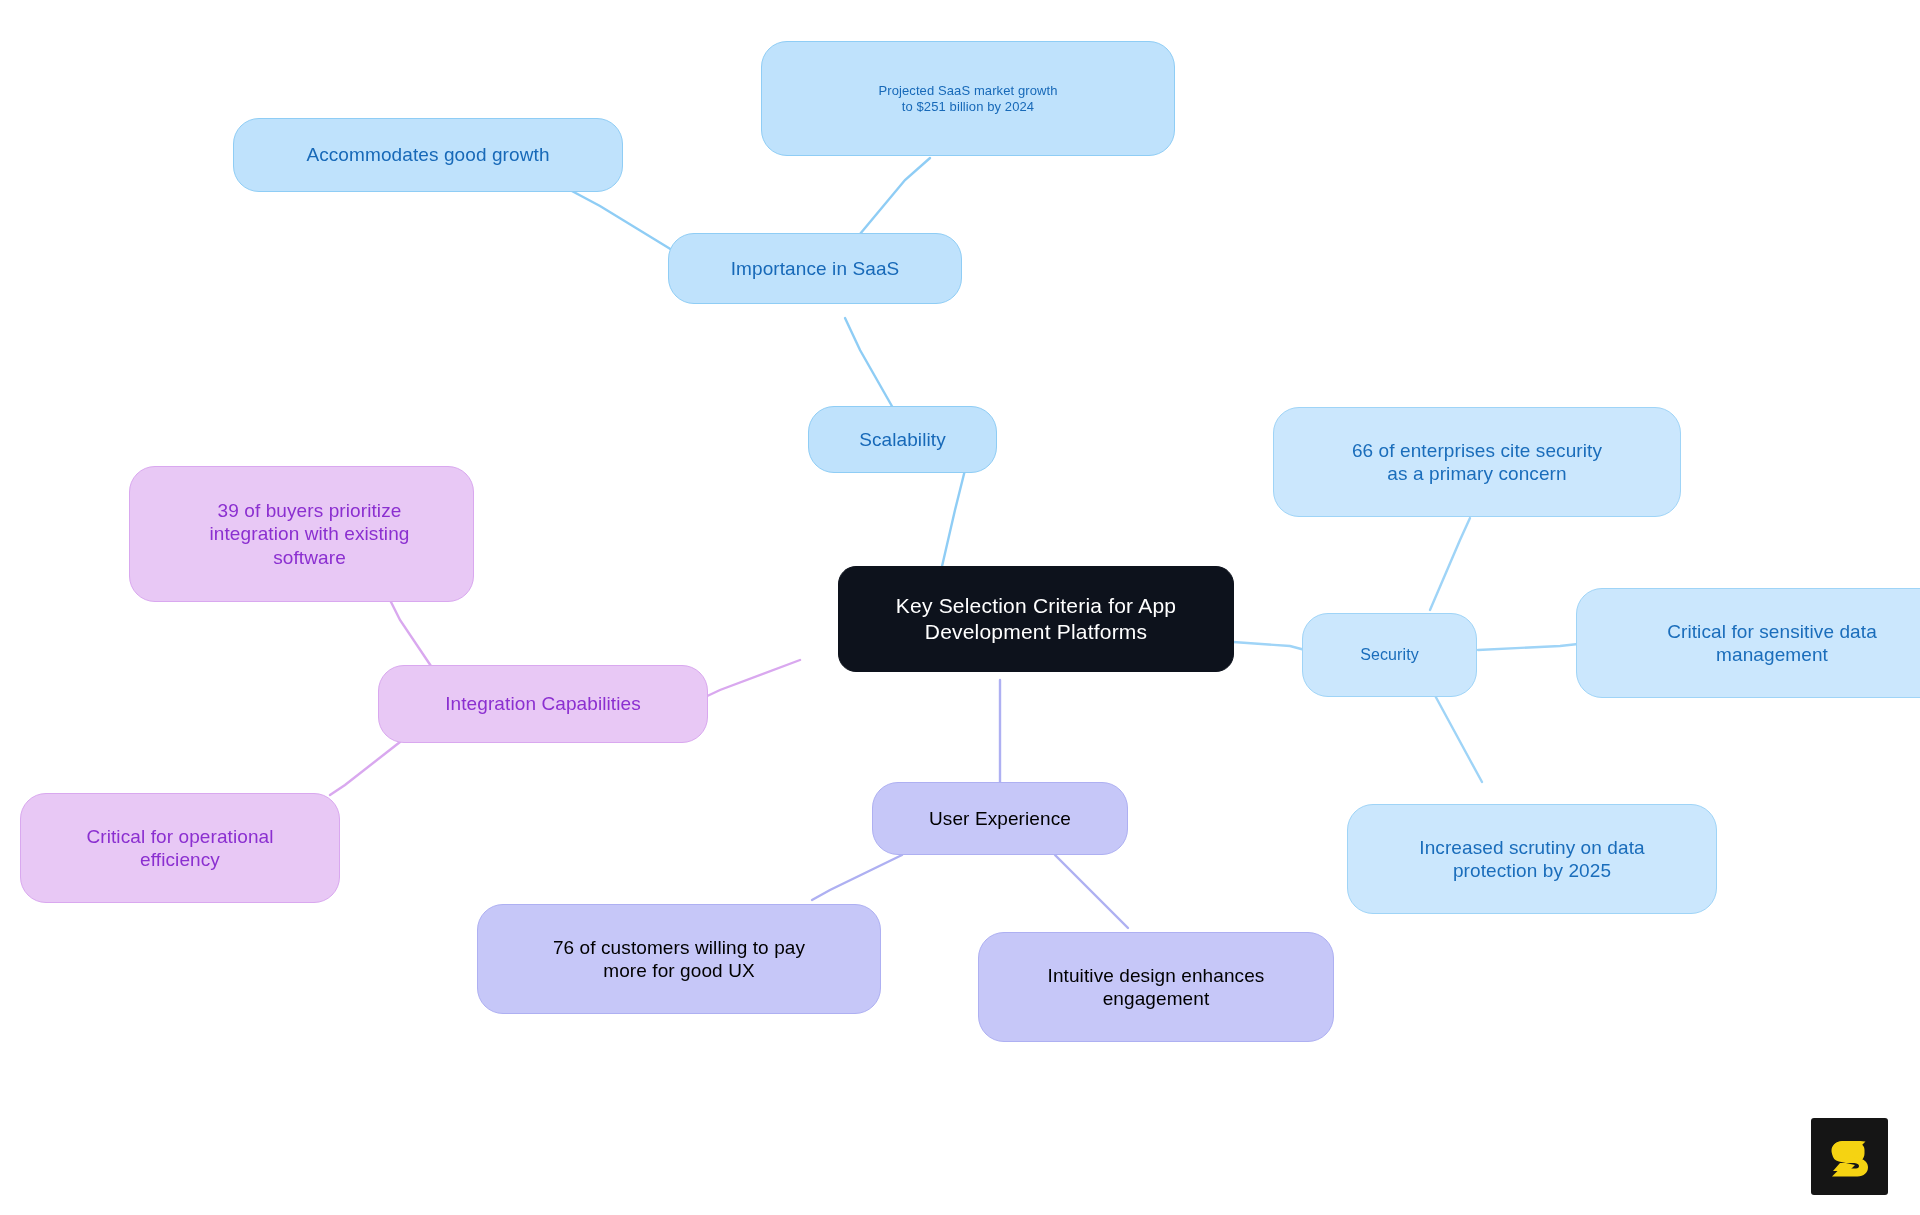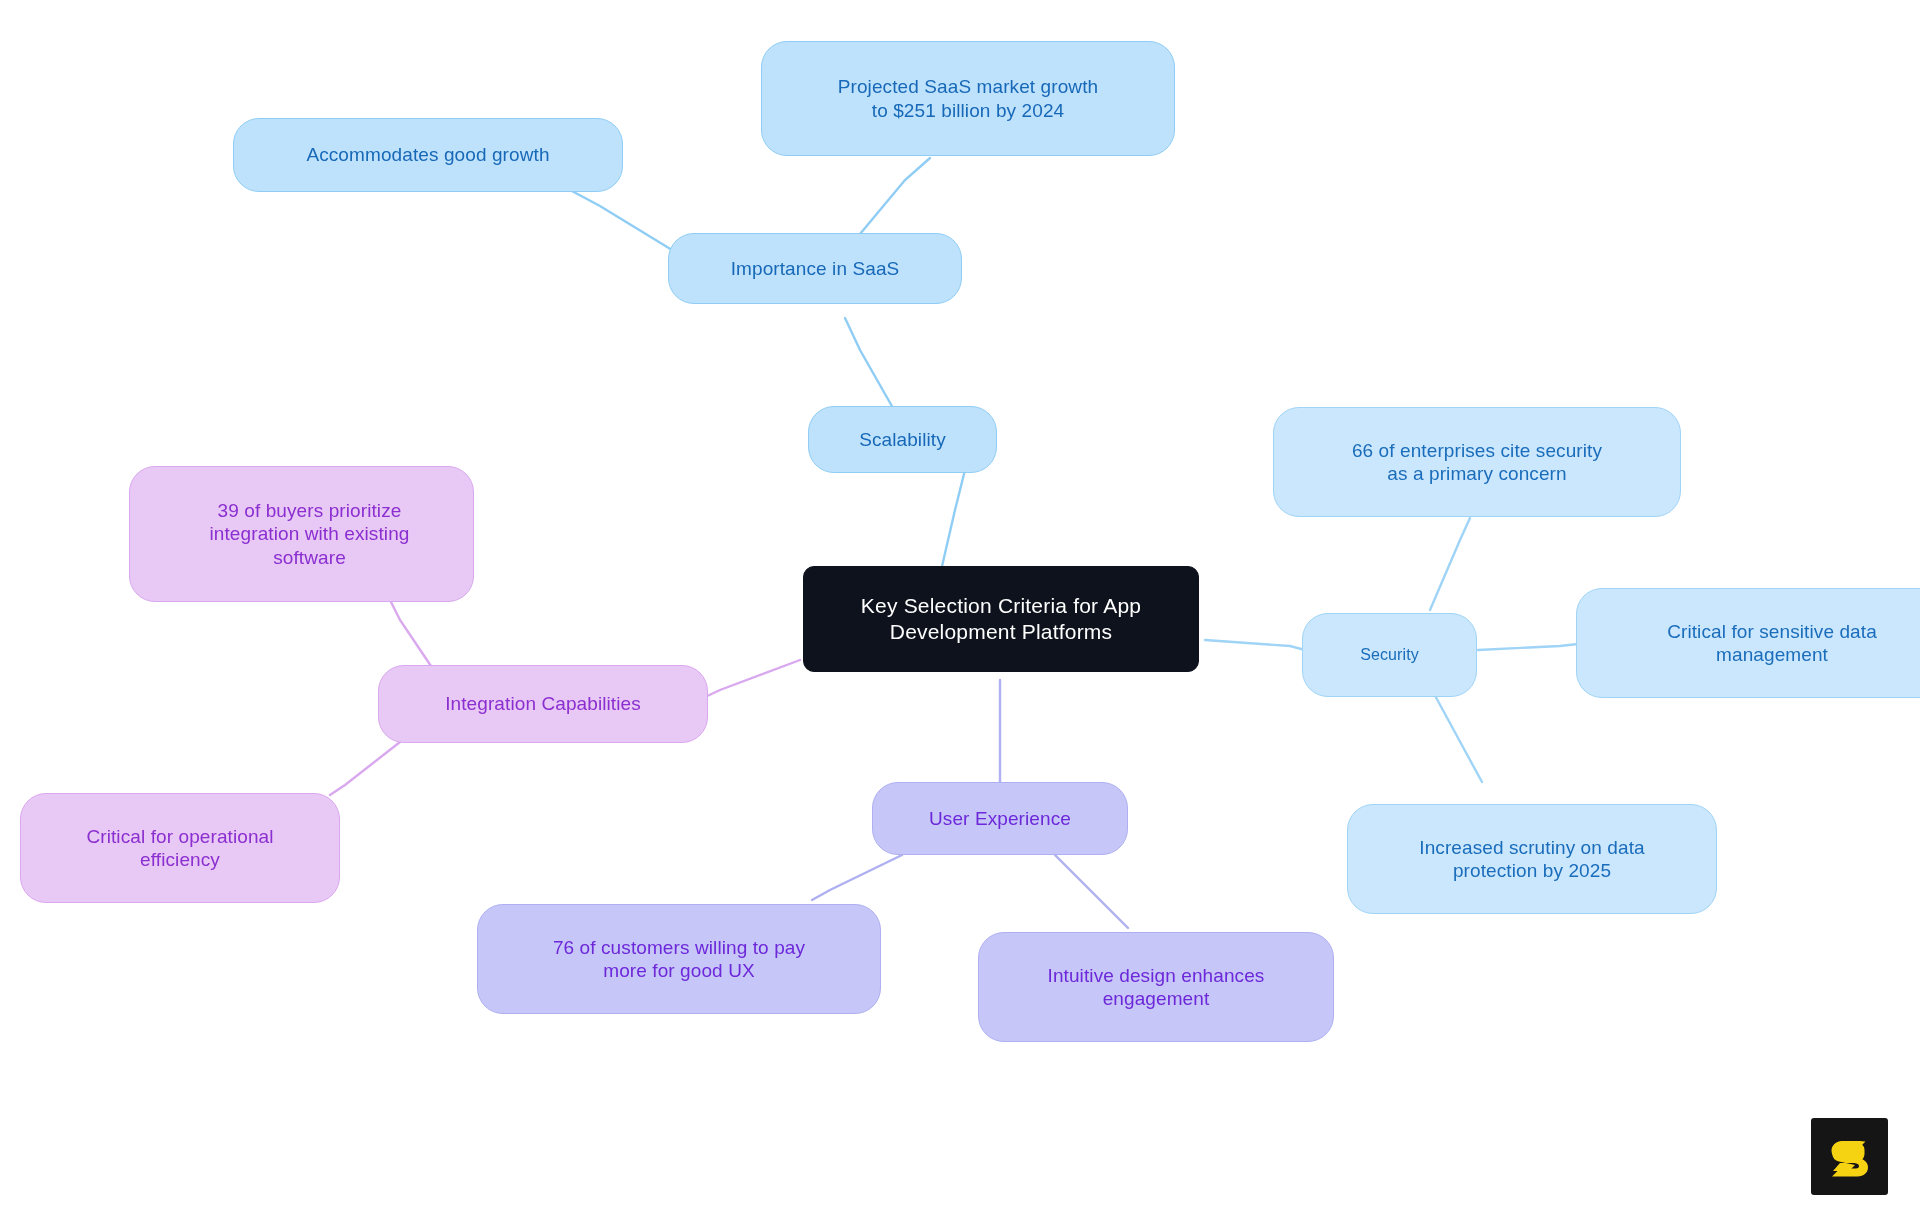--- a/index.html
+++ b/index.html
@@ -35,46 +35,47 @@
     text-align: center;
     border-radius: 26px;
     border-style: solid;
     border-width: 1.5px;
     line-height: 1.22;
     white-space: pre-line;
     padding: 6px 14px;
     letter-spacing: 0.1px;
   }
   .node.root {
-    border-radius: 11px;
+    border-radius: 18px;
     font-size: 21px;
     color: #ffffff;
     background: #0d121c;
     border-color: #0d121c;
     letter-spacing: 0.2px;
+    margin-left: 35px;
   }
   .node.blue {
     background: #bfe2fc;
     border-color: #8fcdf5;
     color: #1769b8;
   }
   .node.branch-blue {
     background: #cbe7fd;
     border-color: #9fd4f7;
     color: #1a6dbb;
   }
   .node.violet {
     background: #e8c8f5;
     border-color: #d9a8ef;
     color: #8b2fd0;
   }
   .node.periwinkle {
     background: #c6c7f8;
     border-color: #aeb0f2;
-    color: #6d28d9;
+    color: #000000;
   }
   .logo-badge {
     position: absolute;
     background: #151515;
     display: flex;
     align-items: center;
     justify-content: center;
     border-radius: 3px;
   }
 </style>
@@ -116,21 +117,21 @@
 
   <div class="node root" style="left:803px; top:566px; width:396px; height:106px;">Key Selection Criteria for App
 Development Platforms</div>
 
   <div class="node blue" style="left:808px; top:406px; width:189px; height:67px; font-size:19px;">Scalability</div>
 
   <div class="node blue" style="left:668px; top:233px; width:294px; height:71px; font-size:19px;">Importance in SaaS</div>
 
   <div class="node blue" style="left:233px; top:118px; width:390px; height:74px; font-size:19px;">Accommodates good growth</div>
 
-  <div class="node blue" style="left:761px; top:41px; width:414px; height:115px; font-size:19px;">Projected SaaS market growth
+  <div class="node blue" style="left:761px; top:41px; width:414px; height:115px; font-size:13px;">Projected SaaS market growth
 to $251 billion by 2024</div>
 
   <div class="node branch-blue" style="left:1302px; top:613px; width:175px; height:84px; font-size:16px;">Security</div>
 
   <div class="node branch-blue" style="left:1273px; top:407px; width:408px; height:110px; font-size:19px;">66 of enterprises cite security
 as a primary concern</div>
 
   <div class="node branch-blue" style="left:1576px; top:588px; width:392px; height:110px; font-size:19px;">Critical for sensitive data
 management</div>
 

